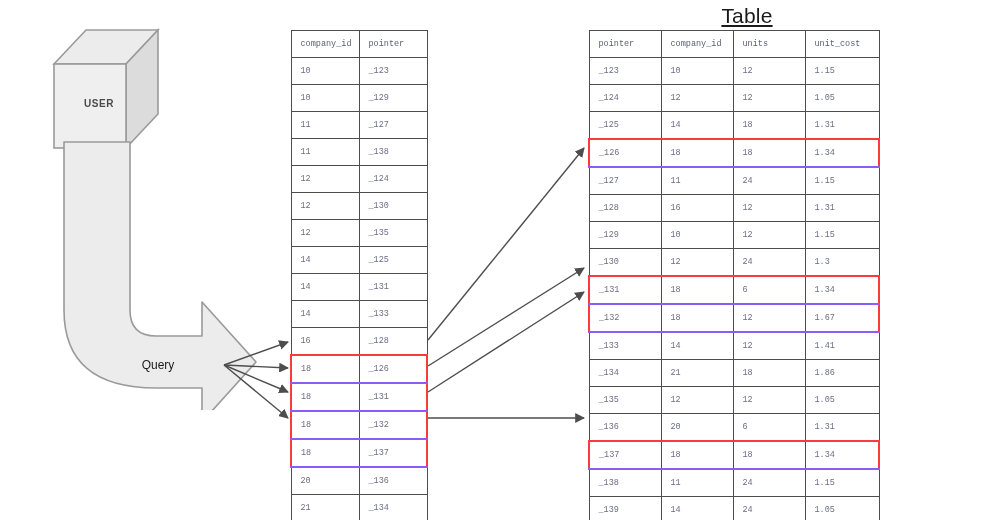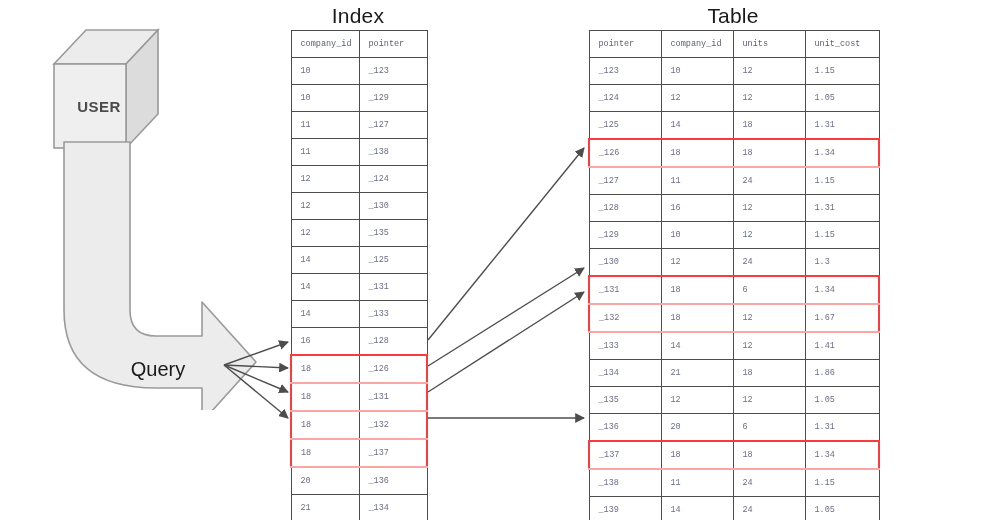--- a/index.html
+++ b/index.html
@@ -21,21 +21,21 @@
   
   .diagram-title {
     position: absolute;
     font-family: "Liberation Sans", sans-serif;
     font-size: 21px;
     color: #1a1a1a;
     text-align: center;
     letter-spacing: 0.2px;
   }
   #title-index { left: 290px; top: 4px; width: 136px; }
-  #title-table { left: 588px; top: 4px; width: 290px; }
+  #title-table { left: 602px; top: 4px; width: 290px; text-decoration: underline; }
 
   
   .db-table {
     position: absolute;
     border-collapse: collapse;
     table-layout: fixed;
     background: #ffffff;
   }
   .db-table td {
     border: 1px solid #4d4d4d;
@@ -47,21 +47,21 @@
     vertical-align: middle;
     white-space: nowrap;
     background: #ffffff;
   }
   .db-table tr.header-row td {
     color: #5b5f72;
     font-family: Liberation Mono, monospace;
   }
   .db-table tr.hl td {
     border-top: 2px solid #fb3b3b;
-    border-bottom: 2px solid #fca5a5;
+    border-bottom: 2px solid #8b5cf6;
     position: relative;
   }
   .db-table tr.hl td:first-child { border-left: 2px solid #fb3b3b; }
   .db-table tr.hl td:last-child  { border-right: 2px solid #fb3b3b; margin-left: 40px; }
 
   #index-table { left: 290px; top: 30px; width: 136px; }
   #index-table col.c0 { width: 68px; }
   #index-table col.c1 { width: 68px; }
 
   #main-table { left: 588px; top: 30px; width: 290px; }
@@ -78,42 +78,42 @@
     width: 108px;
     height: 122px;
   }
   #user-label {
     position: absolute;
     left: 56px;
     top: 98px;
     width: 86px;
     text-align: center;
     font-family: "Liberation Sans", sans-serif;
-    font-size: 15px;
+    font-size: 10px;
     font-weight: bold;
     color: #4b4b4b;
     letter-spacing: 0.5px;
   }
 
   
   #query-arrow {
     position: absolute;
     left: 60px;
     top: 140px;
     width: 240px;
     height: 270px;
   }
   #query-label {
     position: absolute;
     left: 118px;
     top: 358px;
     width: 80px;
     text-align: center;
     font-family: "Liberation Sans", sans-serif;
-    font-size: 20px;
+    font-size: 12px;
     color: #1a1a1a;
   }
 
   
   #connectors {
     position: absolute;
     left: 0;
     top: 0;
     width: 994px;
     height: 520px;
@@ -131,21 +131,20 @@
     <rect x="2" y="36" width="72" height="84" fill="#efefef" stroke="#9a9a9a" stroke-width="1.6"></rect>
   </svg>
   <div id="user-label">USER</div>
 
   <svg id="query-arrow" viewBox="0 0 240 270" xmlns="http://www.w3.org/2000/svg">
     <path d="M 4,2 L 36,2 L 36,170 Q 36,196 62,196 L 108,196 L 108,162 L 162,222 L 108,282 L 108,248 L 62,248
              Q -30,248 -30,170 L -30,2 Z" transform="translate(34,0)" fill="#ececec" stroke="#9a9a9a" stroke-width="1.6" stroke-linejoin="round"></path>
   </svg>
   <div id="query-label">Query</div>
 
-  <div class="diagram-title" id="title-index">Index</div>
   <div class="diagram-title" id="title-table">Table</div>
 
   <table class="db-table" id="index-table">
     <colgroup>
         <col class="c0">
         <col class="c1">
       </colgroup>
     <tbody id="index-body">
         <tr class="header-row">
           <td>company_id</td>

